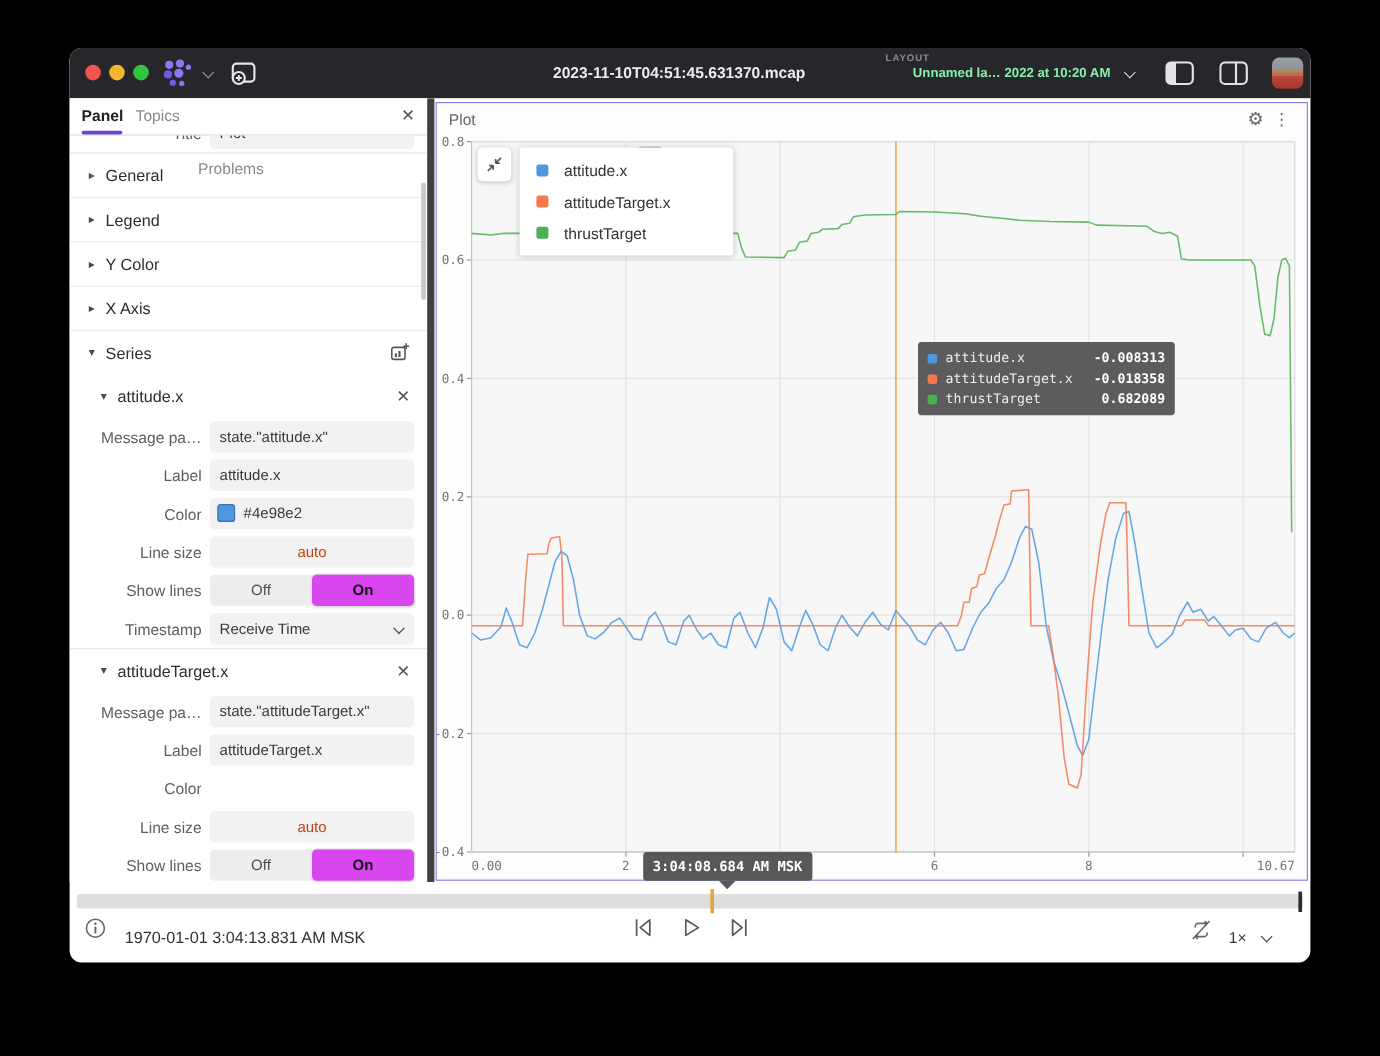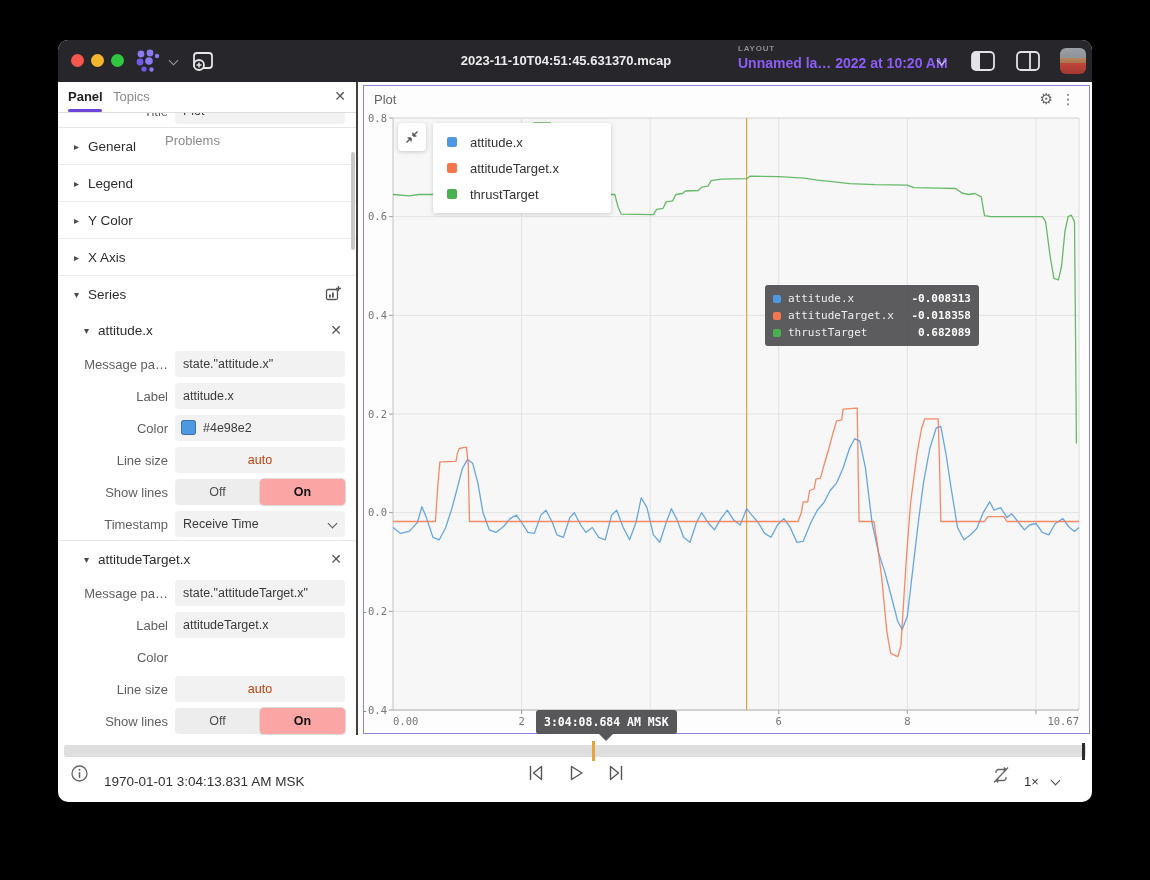--- a/index.html
+++ b/index.html
@@ -11,27 +11,27 @@
   .titlebar{position:absolute;top:0;left:0;right:0;height:42px;background:#27272b;}
   .light{position:absolute;top:14px;width:13px;height:13px;border-radius:50%;}
   .logo{position:absolute;left:74px;top:8px;}
   .tb-chev{position:absolute;display:inline-block;width:6px;height:6px;
            border-right:1.6px solid #9a9aa0;border-bottom:1.6px solid #9a9aa0;transform:rotate(45deg);}
   .addpanel{position:absolute;left:132px;top:9px;width:26px;height:24px;cursor:pointer;}
   .file-title{position:absolute;left:358px;width:300px;top:0;height:54px;line-height:42px;
               text-align:center;color:#ececee;font-size:13px;font-weight:700;}
   .layout{position:absolute;left:680px;top:4px;width:210px;cursor:pointer;}
   .layout-label{font-size:8px;letter-spacing:.8px;color:#8b8b91;font-weight:700;}
-  .layout-name{font-size:14px;color:#8b5cf6;font-weight:700;margin-top:2px;white-space:nowrap;}
+  .layout-name{font-size:11px;color:#86efac;font-weight:700;margin-top:2px;white-space:nowrap;text-align:center;}
   .tgl{position:absolute;top:11px;width:24px;height:20px;cursor:pointer;}
   .avatar{position:absolute;right:6px;top:8px;width:26px;height:26px;border-radius:6px;cursor:pointer;
           background:linear-gradient(180deg,#9aa0a6 0%,#8d9399 38%,#b9875f 38%,#a9734d 58%,#c0463c 58%,#a33830 100%);}
   
   .content{position:absolute;top:42px;left:0;right:0;bottom:67px;background:#fff;}
-  .sidebar{position:absolute;left:0;top:0;width:298px;bottom:0;border-right:2px solid #404040;background:#fff;overflow:hidden;}
+  .sidebar{position:absolute;left:0;top:0;width:298px;bottom:0;border-right:6px solid #404040;background:#fff;overflow:hidden;}
   .tabs{height:30px;border-bottom:1px solid #dedede;position:relative;font-size:13px;}
   .tab{position:absolute;top:0;height:30px;line-height:30px;color:#8a8a8a;cursor:pointer;}
   .tab.active{color:#1f1f1f;font-weight:700;}
   .tab-underline{position:absolute;height:3px;border-radius:2px;bottom:0;}
   .side-close{position:absolute;right:10px;top:6px;font-size:14px;color:#555;cursor:pointer;}
   .clipwrap{height:14px;overflow:hidden;position:relative;}
   .cliprow{position:absolute;top:-18px;left:0;right:0;height:32px;display:flex;align-items:center;}
   .divider{height:1px;background:#e6e6e6;}
   .acc{height:36px;display:flex;align-items:center;font-size:13.5px;color:#2d2d2d;font-weight:500;
        padding-left:16px;position:relative;cursor:pointer;border-bottom:1px solid #ececec;}
@@ -44,21 +44,21 @@
   .frow{height:32px;display:flex;align-items:center;}
   .flabel{width:110px;text-align:right;font-size:13px;color:#5f5f5f;margin-right:7px;
           white-space:nowrap;overflow:hidden;}
   .field{width:170px;height:26px;background:#f2f2f2;border-radius:4px;font-size:12.5px;color:#3a3a3a;
          line-height:26px;padding-left:8px;box-sizing:border-box;position:relative;cursor:text;white-space:nowrap;}
   .field.auto{text-align:center;color:#c2410c;padding-left:0;cursor:pointer;}
   .swatch{display:inline-block;width:15px;height:15px;border-radius:3px;vertical-align:-3px;
           margin-right:7px;box-shadow:inset 0 0 0 1px rgba(0,0,0,.25);}
   .seg{width:170px;height:26px;background:#ededed;border-radius:4px;display:flex;font-size:12.5px;cursor:pointer;}
   .seg .off{flex:1;text-align:center;line-height:26px;color:#4e4e4e;}
-  .seg .on{flex:1;text-align:center;line-height:26px;color:#111;font-weight:700;background:#fca5a5;
+  .seg .on{flex:1;text-align:center;line-height:26px;color:#111;font-weight:700;background:#d946ef;
            border-radius:4px;box-shadow:0 0 0 1px #dcdcdc,0 1px 2px rgba(0,0,0,.12);}
   .select{cursor:pointer;}
   .select .chev{position:absolute;right:9px;top:9px;width:6px;height:6px;
                 border-right:1.6px solid #555;border-bottom:1.6px solid #555;transform:rotate(45deg);}
   .scrollthumb{position:absolute;right:1px;top:70px;width:4px;height:98px;border-radius:2px;background:#c9c9c9;}
   
   .plotpanel{position:absolute;left:305px;top:3px;width:725px;height:647px;border:1px solid #9181e4;
              background:#fdfdfd;}
   .plot-title{position:absolute;left:10px;top:6px;font-size:13px;color:#666;}
   .gear{position:absolute;right:36px;top:4px;font-size:15px;color:#666;cursor:pointer;}

